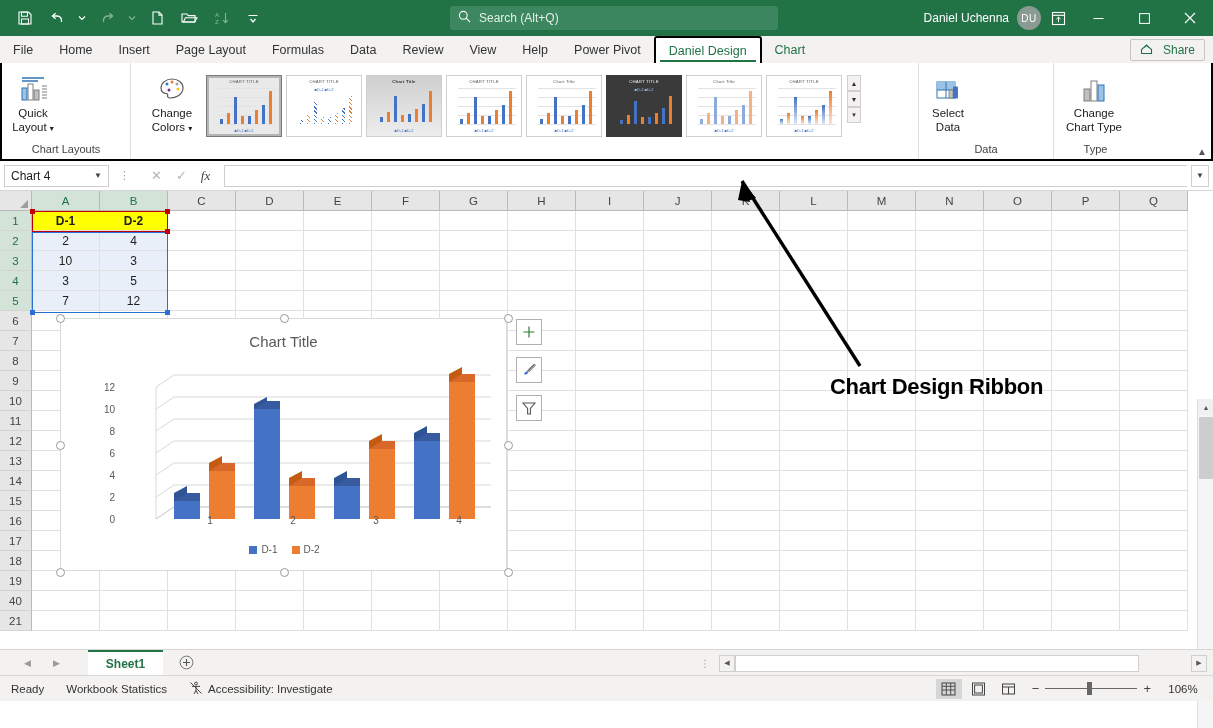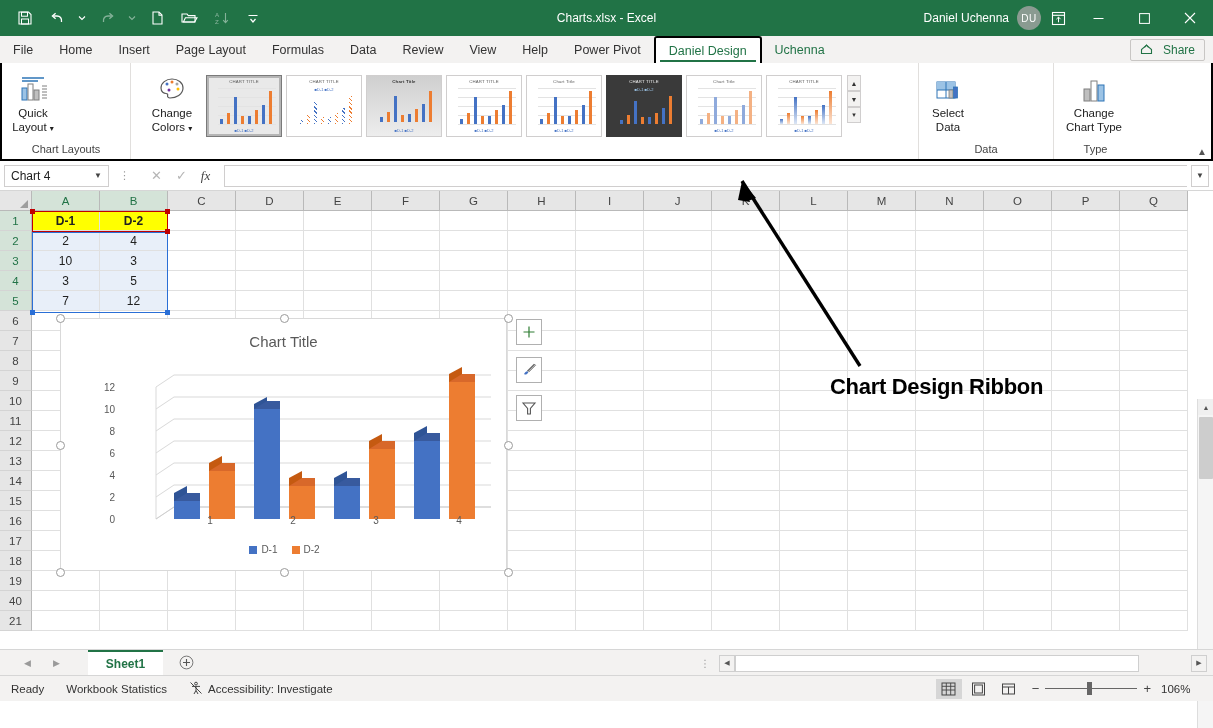--- a/index.html
+++ b/index.html
@@ -237,21 +237,21 @@
     height:26px; background:#f3f2f1; display:flex; align-items:center;
     border-top:1px solid #d6d6d6; font-size:11.5px; color:#333; position:relative;
   }
   .sb-item { padding:0 11px; display:flex; align-items:center; gap:5px;}
   .sb-right { position:absolute; right:8px; display:flex; align-items:center; gap:4px;}
   .viewbtn { width:26px;height:20px;display:flex;align-items:center;justify-content:center;}
   .viewbtn.active { background:#d6d6d6; }
   .zoom-slider { display:flex; align-items:center; gap:6px; margin:0 6px;}
   .zs-track { width:92px; height:1px; background:#666; position:relative;}
   .zs-thumb { position:absolute; left:42px; top:-6px; width:5px;height:13px;background:#666;}
-  .zoom-val { width:44px; text-align:left; }
+  .zoom-val { width:44px; text-align:center; }
 </style>
 </head>
 <body>
 
 <div class="titlebar">
   <div class="qat">
     <div class="qat-btn">
       <svg width="16" height="16" viewBox="0 0 16 16">
           <path d="M2 2h9.5L14 4.5V14H2V2z" fill="none" stroke="#fff" stroke-width="1.1"></path>
           <rect x="4.5" y="2.2" width="6" height="4" fill="none" stroke="#fff" stroke-width="1"></rect>
@@ -301,20 +301,29 @@
     </div>
     <div class="qat-btn">
       <svg width="14" height="14" viewBox="0 0 14 14">
           <path d="M2.5 4.5h9M4.5 8l2.5 3L9.5 8" fill="none" stroke="#fff" stroke-width="1.2"></path>
         </svg>
     </div>
   </div>
 
   <div class="title-text">Charts.xlsx  -  Excel</div>
 
+  <div class="search-wrap">
+    <span>
+      <svg width="13" height="13" viewBox="0 0 13 13">
+          <circle cx="5.3" cy="5.3" r="3.9" fill="none" stroke="#fff" stroke-width="1.1"></circle>
+          <path d="M8.3 8.3L12 12" stroke="#fff" stroke-width="1.1"></path>
+        </svg>
+    </span>
+    <input type="text" placeholder="Search (Alt+Q)" style="">
+  </div>
 
   <div class="tb-right">
     <div class="user-name">Daniel Uchenna</div>
     <div class="avatar">DU</div>
     <div class="tb-icon">
       <svg width="15" height="15" viewBox="0 0 15 15">
           <rect x="1.5" y="1.5" width="12" height="12" fill="none" stroke="#fff" stroke-width="1.1"></rect>
           <path d="M1.5 4.3h12" stroke="#fff" stroke-width="1.1"></path>
           <path d="M7.5 11.3V6.2M5.4 8.2l2.1-2.1 2.1 2.1" fill="none" stroke="#fff" stroke-width="1"></path>
         </svg>
@@ -342,21 +351,21 @@
   <div class="tab">Home</div>
   <div class="tab">Insert</div>
   <div class="tab">Page Layout</div>
   <div class="tab">Formulas</div>
   <div class="tab">Data</div>
   <div class="tab">Review</div>
   <div class="tab">View</div>
   <div class="tab">Help</div>
   <div class="tab">Power Pivot</div>
   <div class="tab active-ctx">Daniel Design</div>
-  <div class="tab contextual">Uchenna</div>
+  <div class="tab contextual">Chart</div>
   <div class="share-btn">
     <span>
       <svg width="13" height="12" viewBox="0 0 13 12">
           <path d="M1.5 10.5V6.5L6.5 2.2l5 4.3v4H1.5z" fill="none" stroke="#217346" stroke-width="1.1"></path>
           <path d="M4.5 4.5l2-2.3 2 2.3" fill="none" stroke="#217346" stroke-width="1.1"></path>
         </svg>
     </span>
     <span>Share</span>
   </div>
 </div>

